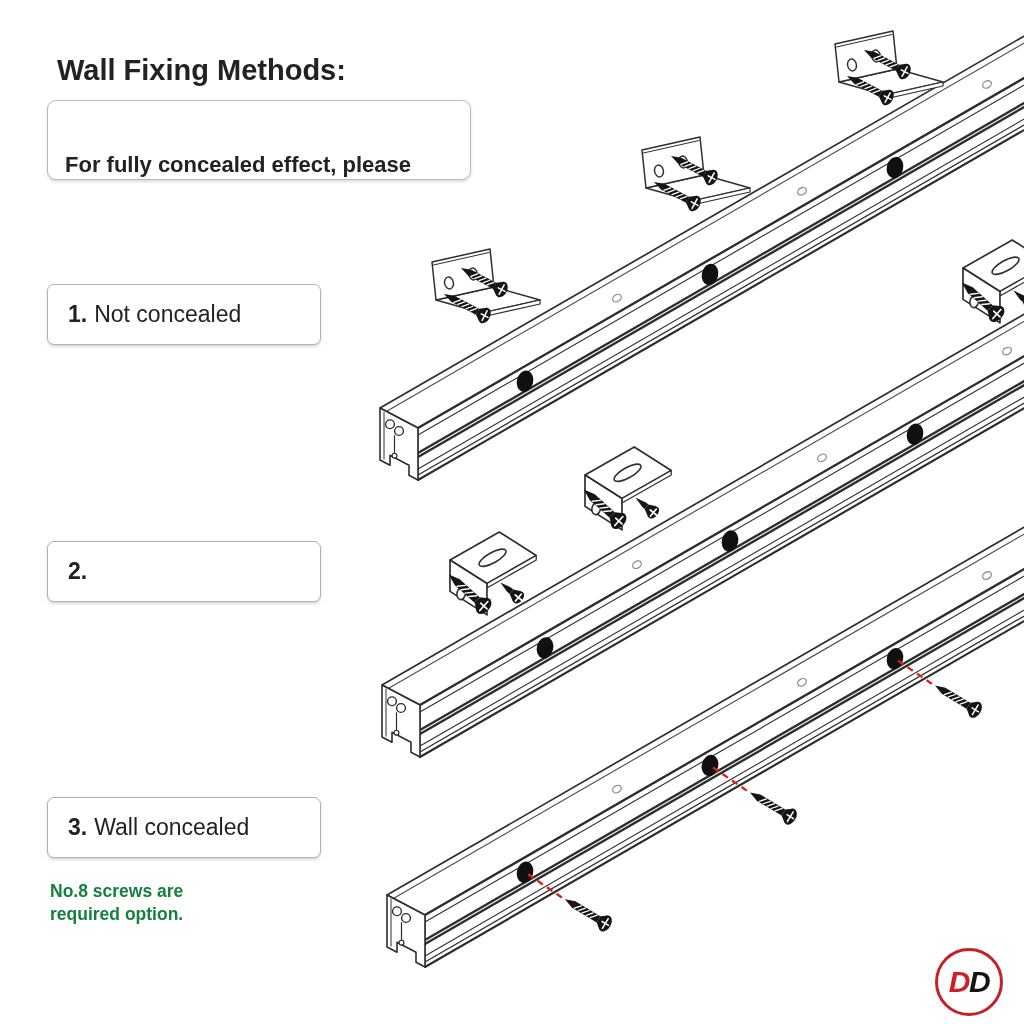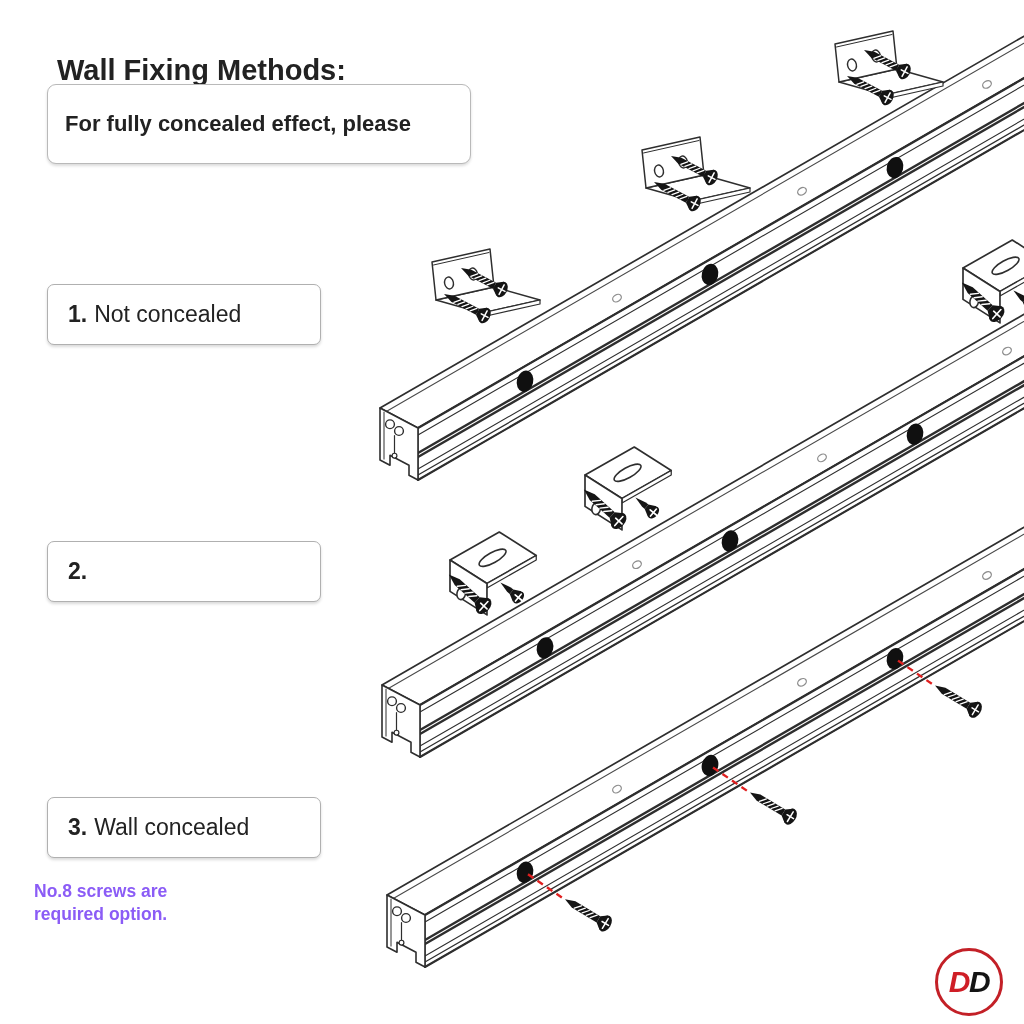--- a/index.html
+++ b/index.html
@@ -1,32 +1,32 @@
 <!DOCTYPE html>
 <html><head>
 <meta charset="utf-8">
 <style>
   html,body{margin:0;padding:0;background:#ffffff;}
   #stage{position:relative;width:1024px;height:1024px;background:#ffffff;overflow:hidden;
          font-family:"Liberation Sans",sans-serif;color:#232323;}
   #art{position:absolute;left:0;top:0;}
   .page-title{position:absolute;left:57px;top:42px;font-size:29px;font-weight:700;color:#222;margin-top:12px;}
-  .info-box{position:absolute;left:47px;top:84px;width:424px;height:80px;background:#fff;
+  .info-box{position:absolute;left:47px;top:100px;width:424px;height:80px;background:#fff;
             border:1.5px solid #b9b9b9;border-radius:9px;box-shadow:0 2px 3px rgba(0,0,0,.14);
-            display:flex;flex-direction:column;justify-content:center;padding:0 17px;box-sizing:border-box;}
+            display:flex;flex-direction:column;justify-content:flex-end;padding:0 17px;box-sizing:border-box;}
   .info-box div{font-size:22px;font-weight:700;line-height:1.32;white-space:nowrap;color:#222;}
   .method-box{position:absolute;left:47px;width:274px;height:61px;background:#fff;
               border:1.5px solid #b0b0b0;border-radius:7px;box-shadow:0 2px 3px rgba(0,0,0,.15);
               display:flex;align-items:center;padding:0 0 0 20px;box-sizing:border-box;
               font-size:23px;white-space:nowrap;color:#222;}
   .method-box .num{font-weight:700;margin-right:7px;}
   .method-box .lbl{font-weight:400;text-align:right;}
   #method-1{top:284px;} #method-2{top:541px;} #method-3{top:797px;}
-  .note{position:absolute;left:34px;top:880px;width:220px;font-size:17.5px;font-weight:700;
-        line-height:1.3;color:#8b5cf6;}
+  .note{position:absolute;left:50px;top:880px;width:220px;font-size:17.5px;font-weight:700;
+        line-height:1.3;color:#15803d;}
   .logo{position:absolute;left:935px;top:948px;width:62px;height:62px;border-radius:50%;
         border:3px solid #c32027;background:#fff;display:flex;align-items:center;justify-content:center;
         font-style:italic;font-weight:900;font-size:30px;letter-spacing:-1.5px;}
   .logo .d1{color:#cf1e26;} .logo .d2{color:#141414;}
 </style>
 </head>
 <body>
 
 <div id="stage">
 

